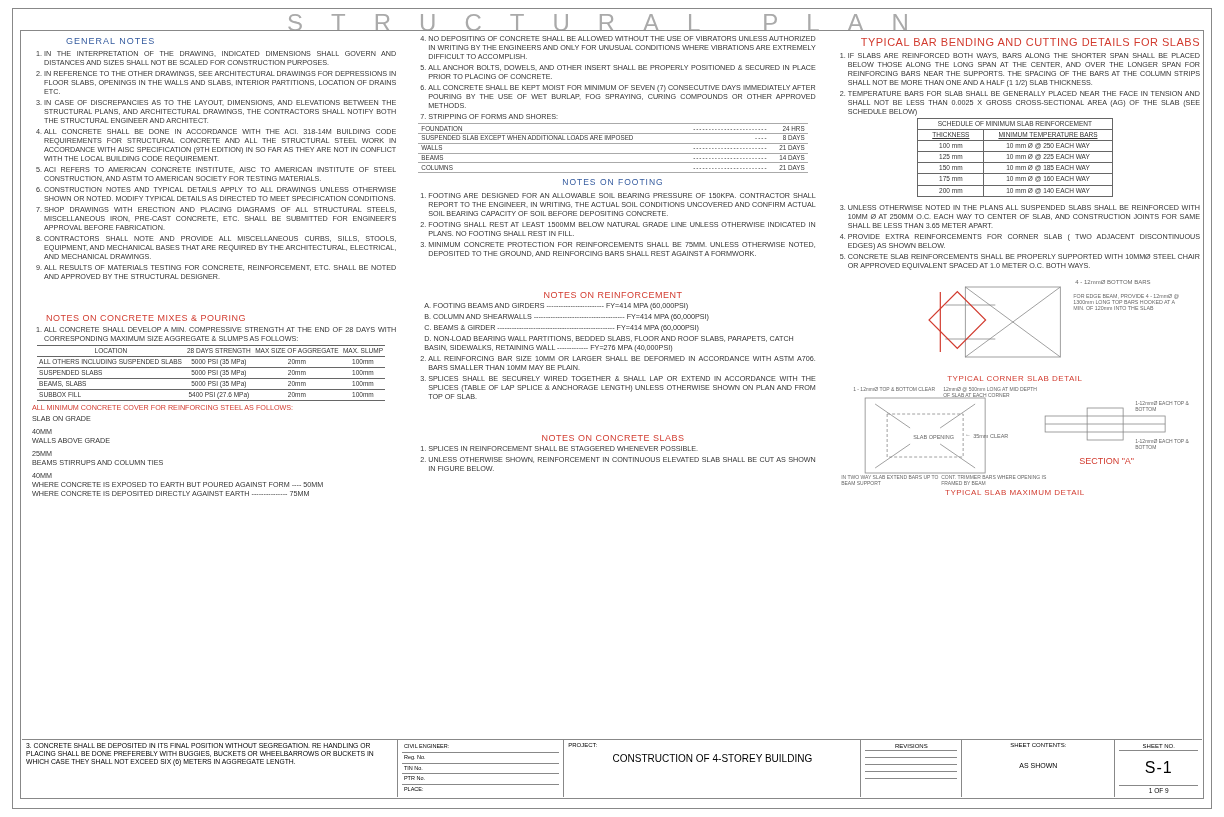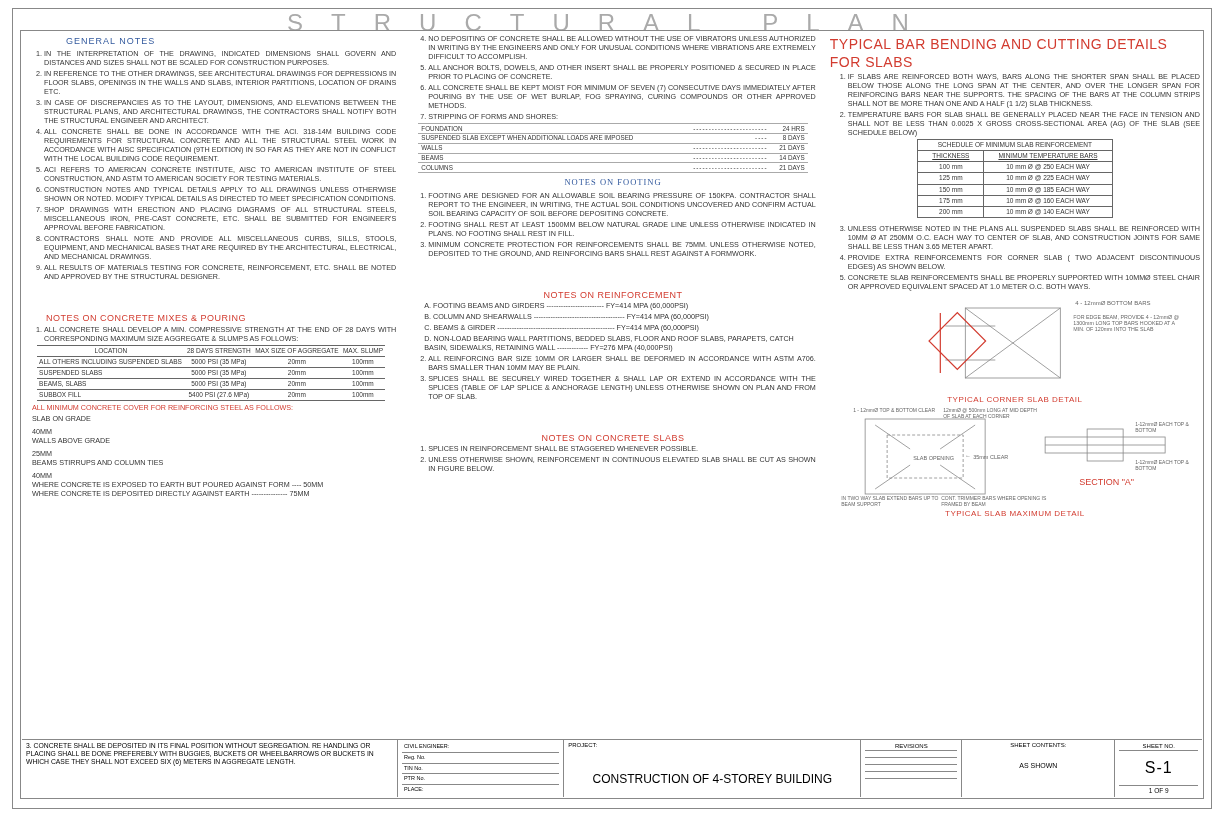--- a/index.html
+++ b/index.html
@@ -64,26 +64,25 @@
     margin: 1px 0 2px;
     font-weight: normal;
   }
   h3.sub-title-blue {
     color: #335a9e;
     text-align: center;
     font-size: 8.5px;
     letter-spacing: 1px;
     margin: 3px 0;
     font-weight: normal;
-    font-family: Liberation Serif, serif;
   }
   h2.tb-title-red {
     color: #d23b2f;
-    text-align: left;
-    font-size: 14px;
+    text-align: right;
+    font-size: 11px;
     letter-spacing: 0.5px;
     margin: 2px 0 1px;
     font-weight: normal;
   }
   ol.notes { list-style: decimal; margin: 0 0 2px 0; padding-left: 18px; }
   ol.notes li { margin-bottom: 2px; text-align: justify; }
   .upper { text-transform: uppercase; }
 
   .red-overlay {
     color: #d23b2f;
@@ -162,21 +161,21 @@
     font-size: 7px;
     height: 58px;
   }
   .tb-cell { border-right: 1px solid #888; padding: 2px 4px; }
   .tb-notes { flex: 1.4; font-size: 6.8px; line-height:1.2; }
   .tb-eng { flex: 0.6; display:flex; flex-direction:column; }
   .tb-eng .row { flex:1; border-bottom:1px solid #888; font-size:5.5px; padding:1px 2px;}
   .tb-eng .row:last-child{border-bottom:none;}
   .tb-proj { flex: 1.1; text-align:center; display:flex; flex-direction:column; justify-content:flex-start; }
   .tb-proj .lbl { font-size:6px; text-align:left; }
-  .tb-proj .val { font-size:12px; margin-top:24px; line-height:1.3; }
+  .tb-proj .val { font-size:10px; margin-top:4px; line-height:1.3; }
   .tb-rev { flex: 0.35; }
   .tb-rev .lbl { font-size:6px; text-align:center; border-bottom:1px solid #888; padding:1px 0;}
   .tb-rev .line { border-bottom:1px solid #888; height:7px; }
   .tb-contents { flex: 0.55; text-align:center; }
   .tb-contents .lbl{font-size:6px;}
   .tb-contents .val{font-size:7px; margin-top:14px;}
   .tb-sheet { flex: 0.3; border-right:none; text-align:center; display:flex; flex-direction:column;}
   .tb-sheet .lbl{font-size:6px; border-bottom:1px solid #888; padding:1px 0;}
   .tb-sheet .num{font-size:16px; flex:1; display:flex; align-items:center; justify-content:center; letter-spacing:1px;}
   .tb-sheet .of{font-size:6.5px; border-top:1px solid #888; padding:1px 0;}

